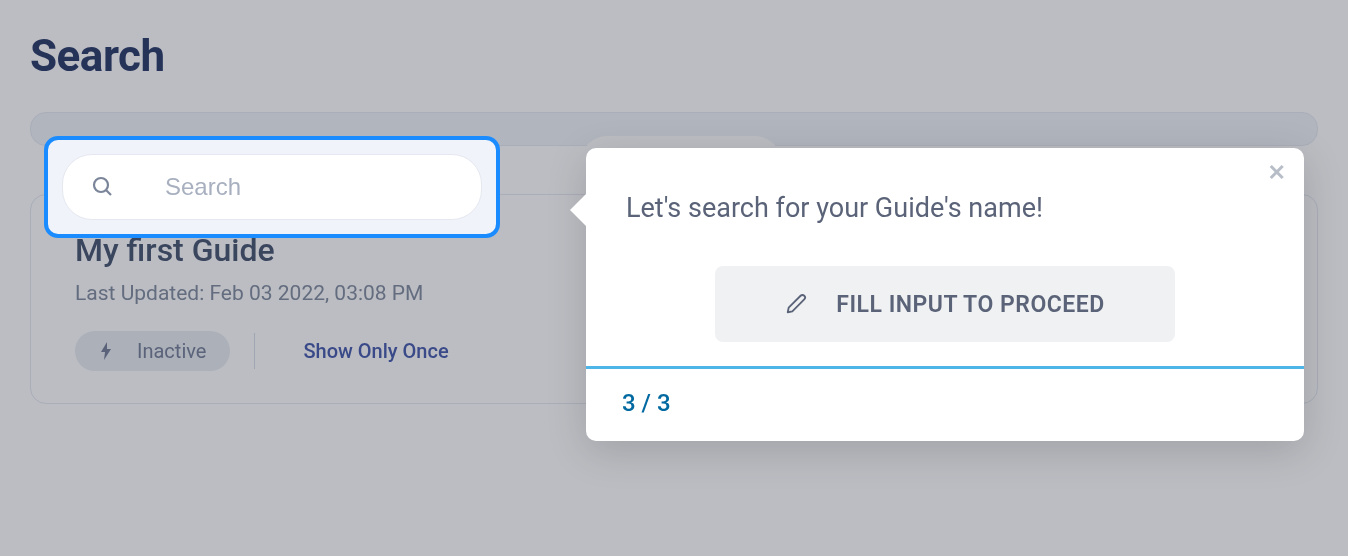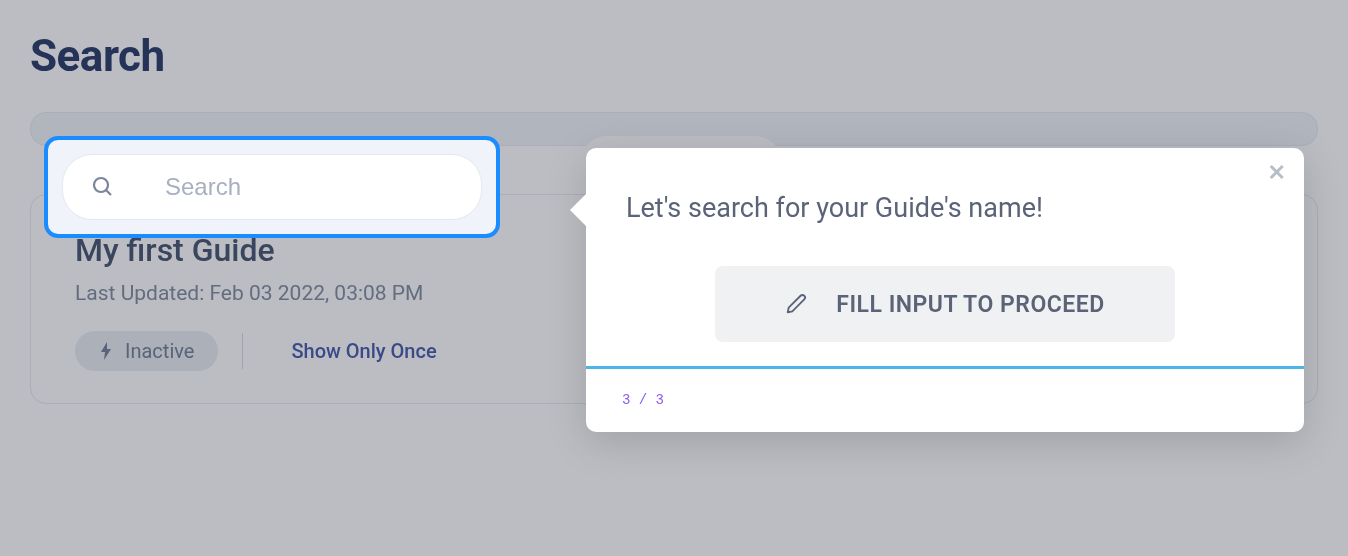--- a/index.html
+++ b/index.html
@@ -96,21 +96,21 @@
       display: flex;
       align-items: center;
       gap: 24px;
     }
     .badge {
       border-radius: 24px;
       padding: 8px 24px;
       font-size: 20px;
       display: inline-flex;
       align-items: center;
-      gap: 12px;
+      gap: 24px;
     }
     .badge-inactive {
       background: #e8ebf2;
       color: #6a7590;
     }
     .badge-divider {
       width: 1px;
       height: 36px;
       background: #d5dae5;
     }
@@ -196,24 +196,23 @@
     }
     .tooltip-progress-bar {
       height: 3px;
       background: #4db5e8;
       width: 100%;
     }
     .tooltip-footer {
       padding: 20px 36px 24px 36px;
     }
     .tooltip-step {
-      font-size: 14px;
-      color: #8b5cf6;
-      font-weight: 500;
-      font-family: Liberation Mono, monospace;
+      font-size: 24px;
+      color: #0369a1;
+      font-weight: 500;
     }
   </style>
 </head>
 <body>
 
 <div class="page-title">Search</div>
 
 <div class="filter-bar">
   <div class="partial-chip"></div>
 </div>

